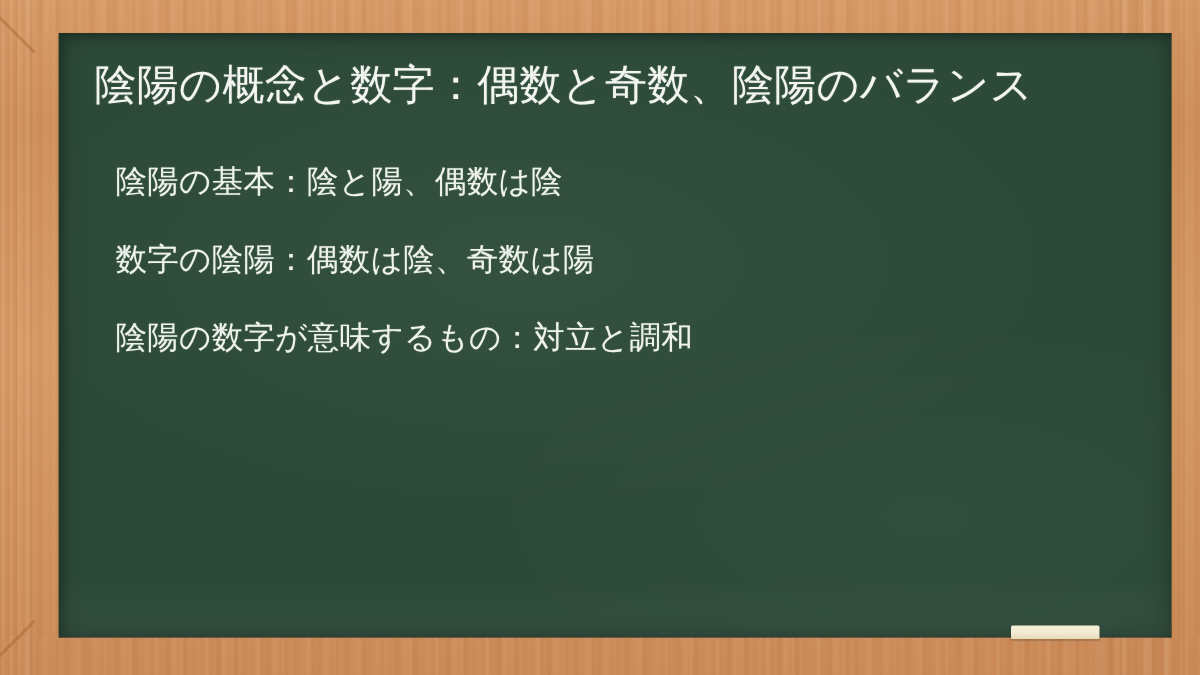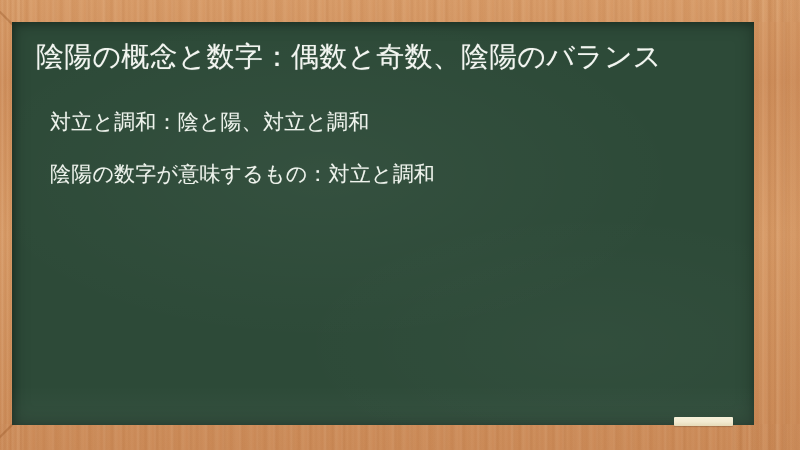--- a/index.html
+++ b/index.html
@@ -101,21 +101,21 @@
     height: 2px;
     background: rgba(150,82,34,0.35);
     pointer-events: none;
   }
   .miter.tl { left: -6px;  top: 22px;  transform: rotate(45deg); transform-origin: center; }
   .miter.bl { left: -6px;  top: 425px; transform: rotate(-45deg); transform-origin: center; }
 
   
   .chalkboard {
     position: absolute;
-    left: 12px;
+    left: 39px;
     top: 22px;
     width: 742px;
     height: 403px;
     background:
       radial-gradient(ellipse 70% 60% at 42% 38%, rgba(255,255,255,0.035) 0%, rgba(255,255,255,0.0) 70%),
       radial-gradient(ellipse 55% 45% at 78% 80%, rgba(255,255,255,0.022) 0%, rgba(255,255,255,0.0) 75%),
       #2d4a38;
     box-shadow:
       inset 0 0 18px rgba(0,0,0,0.30),
       inset 2px 2px 6px rgba(0,0,0,0.22);
@@ -194,21 +194,22 @@
     <div class="miter tl"></div>
     <div class="miter bl"></div>
   </div>
 
   <div class="chalkboard">
     <div class="board-inner">
 
       <h1 class="board-title">陰陽の概念と数字：偶数と奇数、陰陽のバランス</h1>
 
       <ul class="board-list">
-        <li>対立と調和：陰と陽、対立と調和</li>
+        <li>陰陽の基本：陰と陽、偶数は陰</li>
+        <li>数字の陰陽：偶数は陰、奇数は陽</li>
         <li>陰陽の数字が意味するもの：対立と調和</li>
       </ul>
 
     </div>
     <div class="chalk-dust"></div>
   </div>
 
   <div class="chalk-stick"></div>
 
 </div>

